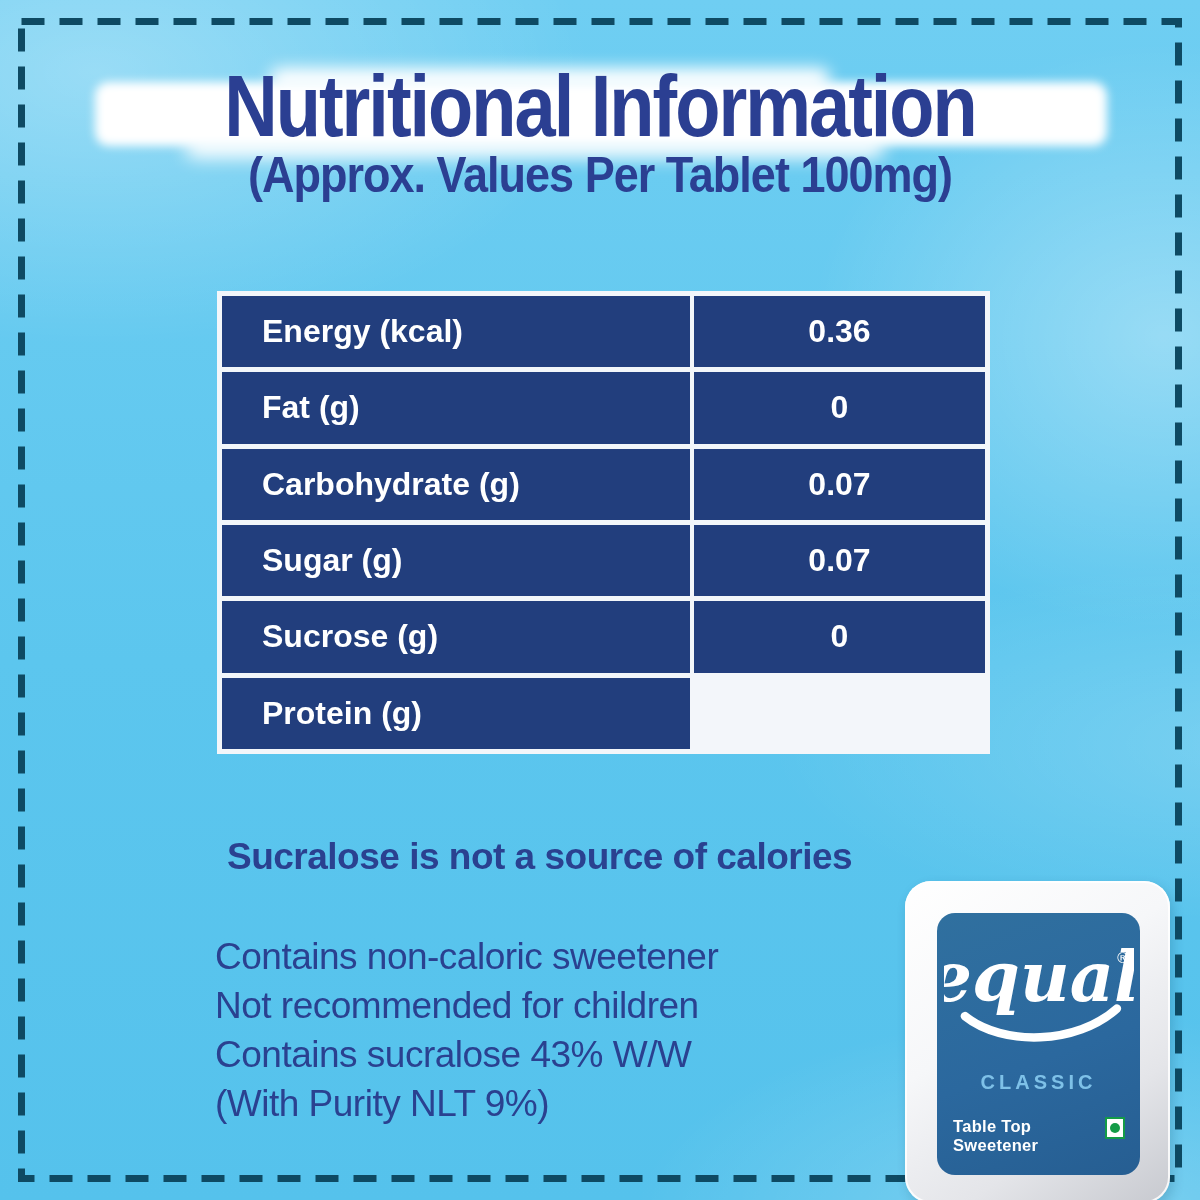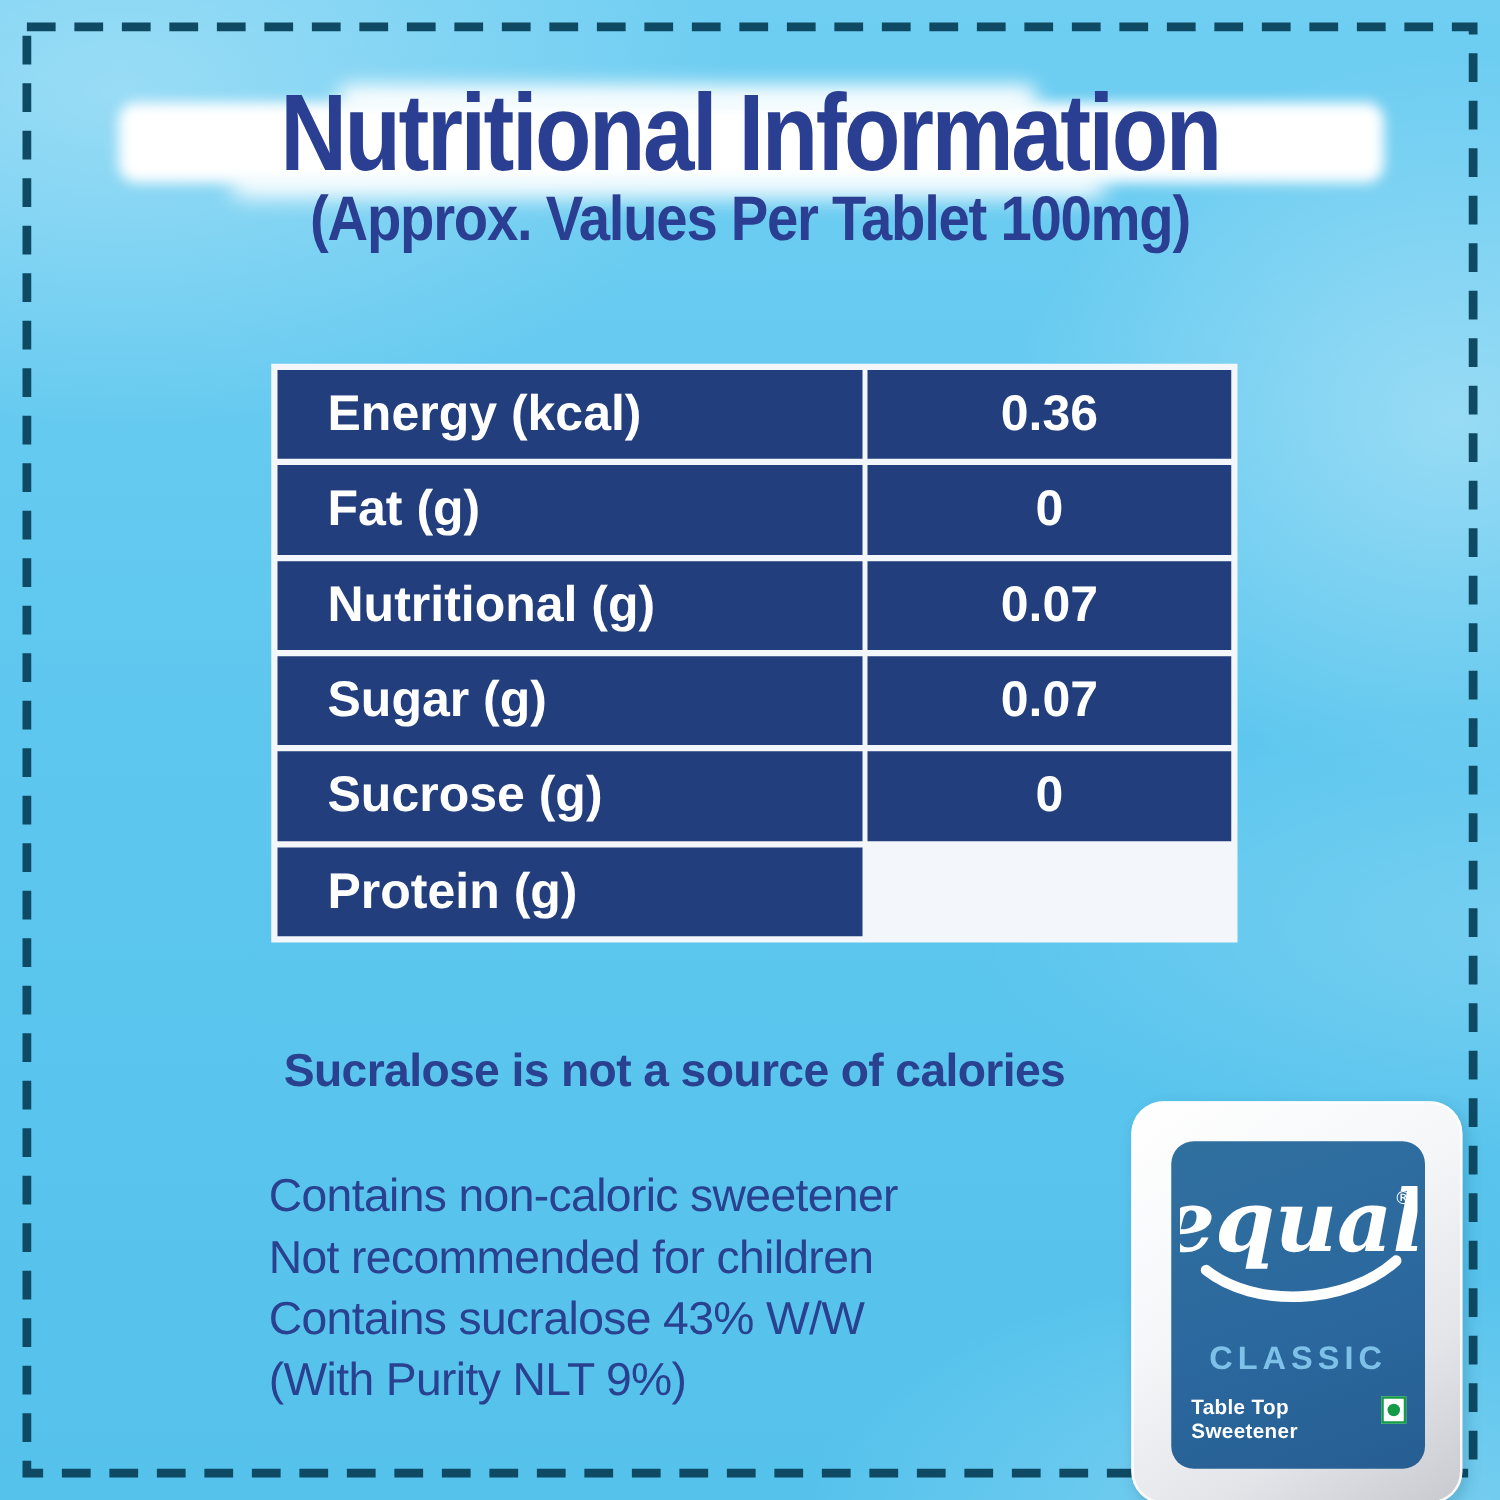--- a/index.html
+++ b/index.html
@@ -83,21 +83,21 @@
   }
   .trow {
     display: grid;
     grid-template-columns: 468px 1fr;
     gap: 4px;
   }
   .tcell {
     background: #223e7d;
     color: #ffffff;
     font-weight: bold;
-    font-size: 40px;
+    font-size: 32px;
     display: flex;
     align-items: center;
   }
   .tcell.lbl { padding-left: 40px; }
   .tcell.val { justify-content: center; }
 
   
   .calorie-note {
     position: absolute;
     left: 215px;
@@ -149,21 +149,21 @@
     width: 190px;
     height: 130px;
   }
   .variant-label {
     position: absolute;
     top: 158px;
     left: 0;
     width: 100%;
     text-align: center;
     color: #7ec1e8;
-    font-size: 26px;
+    font-size: 20px;
     font-weight: bold;
     letter-spacing: 4px;
   }
   .tagline-row {
     position: absolute;
     left: 16px;
     right: 15px;
     bottom: 20px;
     display: flex;
     justify-content: space-between;
@@ -210,21 +210,21 @@
   <div class="ntable">
     <div class="trow">
       <div class="tcell lbl">Energy (kcal)</div>
       <div class="tcell val">0.36</div>
     </div>
     <div class="trow">
       <div class="tcell lbl">Fat (g)</div>
       <div class="tcell val">0</div>
     </div>
     <div class="trow">
-      <div class="tcell lbl">Nutritional (g)</div>
+      <div class="tcell lbl">Carbohydrate (g)</div>
       <div class="tcell val">0.07</div>
     </div>
     <div class="trow">
       <div class="tcell lbl">Sugar (g)</div>
       <div class="tcell val">0.07</div>
     </div>
     <div class="trow">
       <div class="tcell lbl">Sucrose (g)</div>
       <div class="tcell val">0</div>
     </div>

